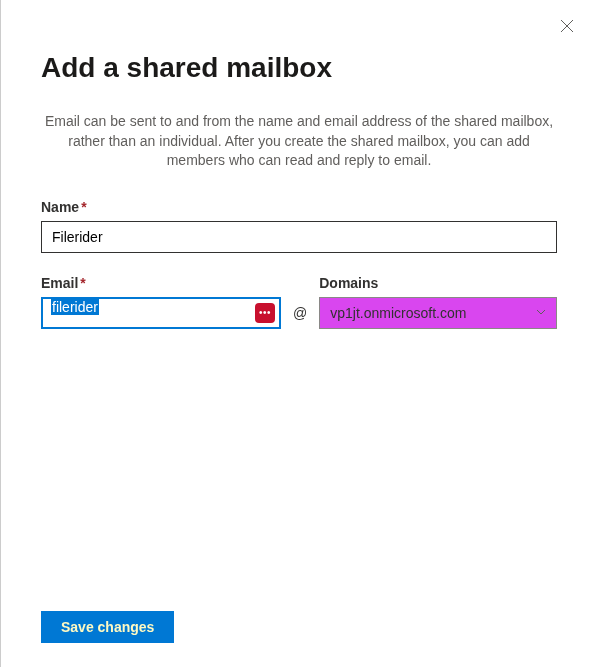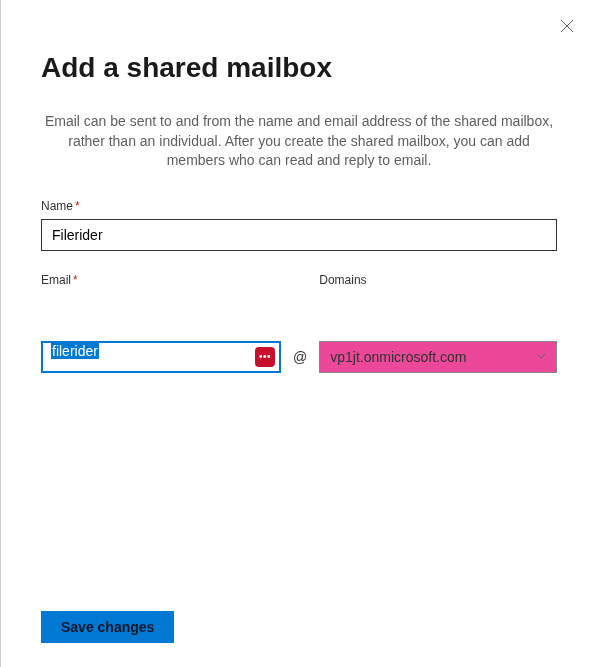--- a/index.html
+++ b/index.html
@@ -58,31 +58,30 @@
       margin-bottom: 22px;
     }
     .field-row {
       display: flex;
       align-items: flex-end;
       gap: 12px;
     }
     .field-col {
       display: flex;
       flex-direction: column;
-      gap: 48px;
     }
     .field-col.email {
       width: 240px;
     }
     .field-col.domains {
       flex: 1;
     }
     label {
-      font-weight: 400;
-      font-size: 12px;
+      font-weight: 700;
+      font-size: 14px;
       color: #323130;
       margin-bottom: 6px;
       display: block;
     }
     .required {
       color: #a4262c;
       margin-left: 2px;
     }
     .text-input {
       width: 100%;
@@ -142,21 +141,21 @@
     .select-wrapper {
       position: relative;
     }
     .select-input {
       width: 100%;
       height: 32px;
       border: 1px solid #8a8886;
       padding: 0 30px 0 10px;
       font-size: 14px;
       font-family: inherit;
-      background: #ec4899;
+      background: #d946ef;
       cursor: pointer;
       display: flex;
       align-items: center;
       color: #323130;
     }
     .chevron {
       position: absolute;
       right: 10px;
       top: 50%;
       transform: translateY(-50%);
@@ -168,21 +167,21 @@
       stroke: #605e5c;
       stroke-width: 1;
       fill: none;
     }
     .footer {
       margin-top: auto;
       padding-top: 20px;
     }
     .primary-btn {
       background: #0078d4;
-      color: #0f172a;
+      color: #fef9c3;
       border: none;
       height: 32px;
       padding: 0 20px;
       font-size: 14px;
       font-weight: 600;
       font-family: inherit;
       cursor: pointer;
     }
   </style>
 </head>

